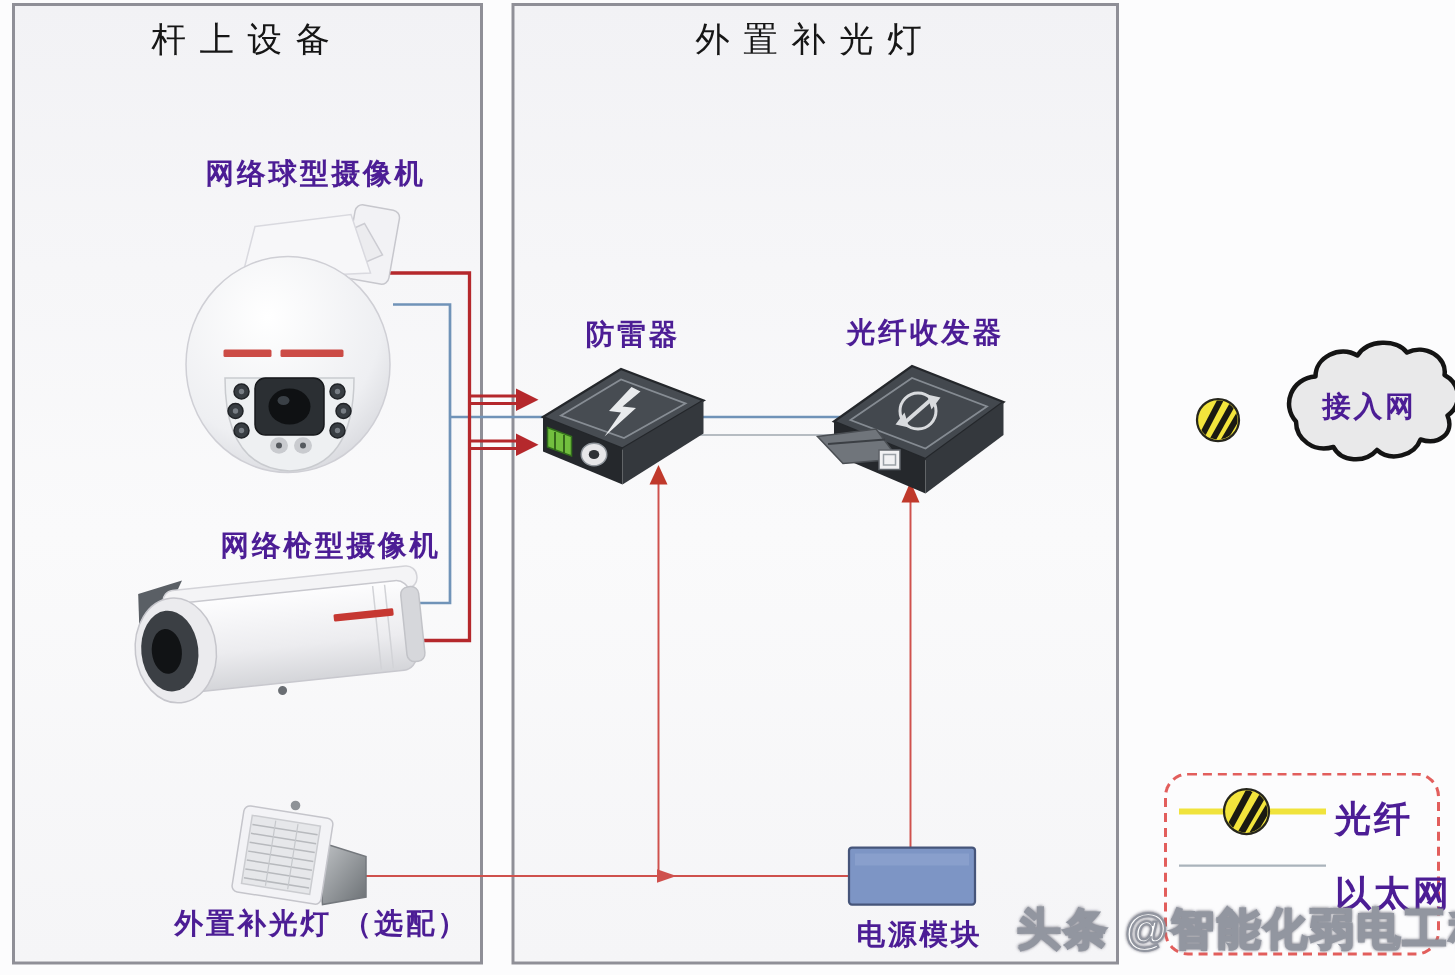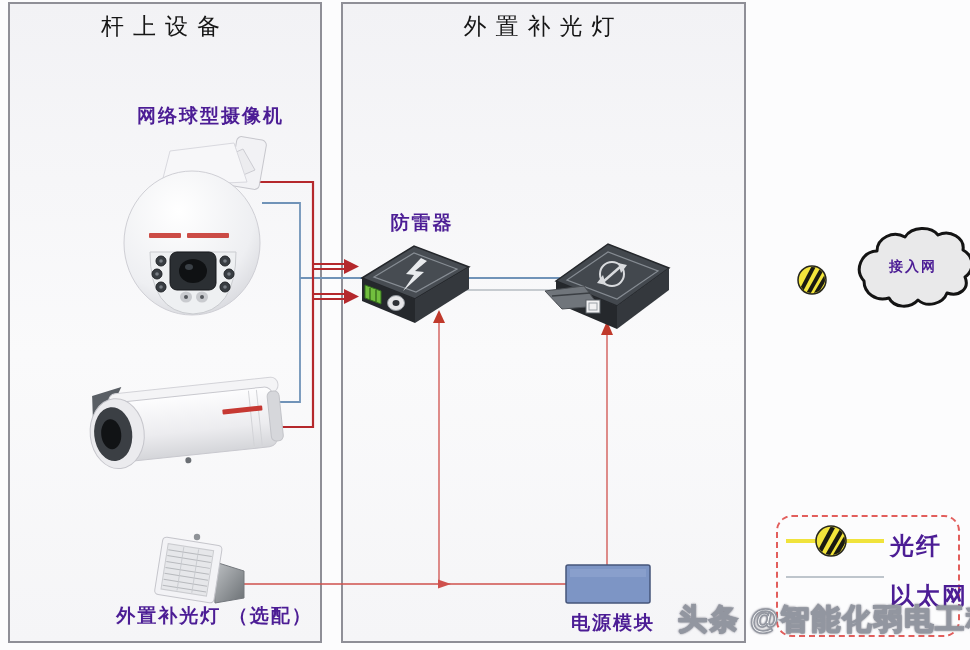--- a/index.html
+++ b/index.html
@@ -16,21 +16,21 @@
   .panel-cabinet{left:341px;width:405px;}
   .panel-title{
     text-align:center;padding-top:7px;font-size:23px;font-weight:normal;
     letter-spacing:9px;color:#161616;
   }
   .gfx{position:absolute;left:0;top:0;z-index:2;}
   .dev-label{
     position:absolute;z-index:3;font-weight:bold;color:#4c1d95;
     text-align:center;font-size:19px;letter-spacing:2px;white-space:nowrap;
   }
-  .cloud-label{font-size:14px;letter-spacing:2px;}
+  .cloud-label{font-size:19px;letter-spacing:2px;}
   .legend-label{font-size:24px;letter-spacing:2px;}
   .legend-box{
     position:absolute;z-index:3;left:776px;top:515px;width:180px;height:118px;
     border:2px dashed #e25e5c;border-radius:16px;
   }
   .watermark{
     position:absolute;z-index:4;left:678px;top:600px;white-space:nowrap;
     font-size:29px;font-weight:bold;letter-spacing:2px;color:#ffffff;
     -webkit-text-stroke:1.4px #9296a0;
     text-shadow:0 1px 2px rgba(125,125,135,.65),0 -1px 2px rgba(125,125,135,.65),
@@ -228,22 +228,24 @@
       <g clip-path="url(#ballClip2)" stroke="#1a1a12" stroke-width="4.5">
         <line x1="819" y1="553" x2="833" y2="527"></line>
         <line x1="827" y1="556" x2="842" y2="530"></line>
         <line x1="835" y1="556" x2="848" y2="534"></line>
       </g>
     </g>
     <line x1="786" y1="577" x2="884" y2="577" stroke="#aab3bb" stroke-width="1.5"></line>
   </svg>
 
   <div class="dev-label" style="left:118px;top:103px;width:185px;">网络球型摄像机</div>
+  <div class="dev-label" style="left:128px;top:351px;width:185px;">网络枪型摄像机</div>
   <div class="dev-label" style="left:112px;top:603px;width:205px;">外置补光灯 （选配）</div>
   <div class="dev-label" style="left:362px;top:210px;width:120px;">防雷器</div>
+  <div class="dev-label" style="left:542px;top:209px;width:150px;">光纤收发器</div>
   <div class="dev-label" style="left:563px;top:610px;width:100px;">电源模块</div>
   <div class="dev-label cloud-label" style="left:873px;top:258px;width:80px;">接入网</div>
 
   <div class="legend-box"></div>
   <div class="dev-label legend-label" style="left:890px;top:530px;width:62px;text-align:left;">光纤</div>
   <div class="dev-label legend-label" style="left:890px;top:580px;width:75px;text-align:right;">以太网</div>
 
   <div class="watermark">头条 @智能化弱电工程</div>
 
 </div>

